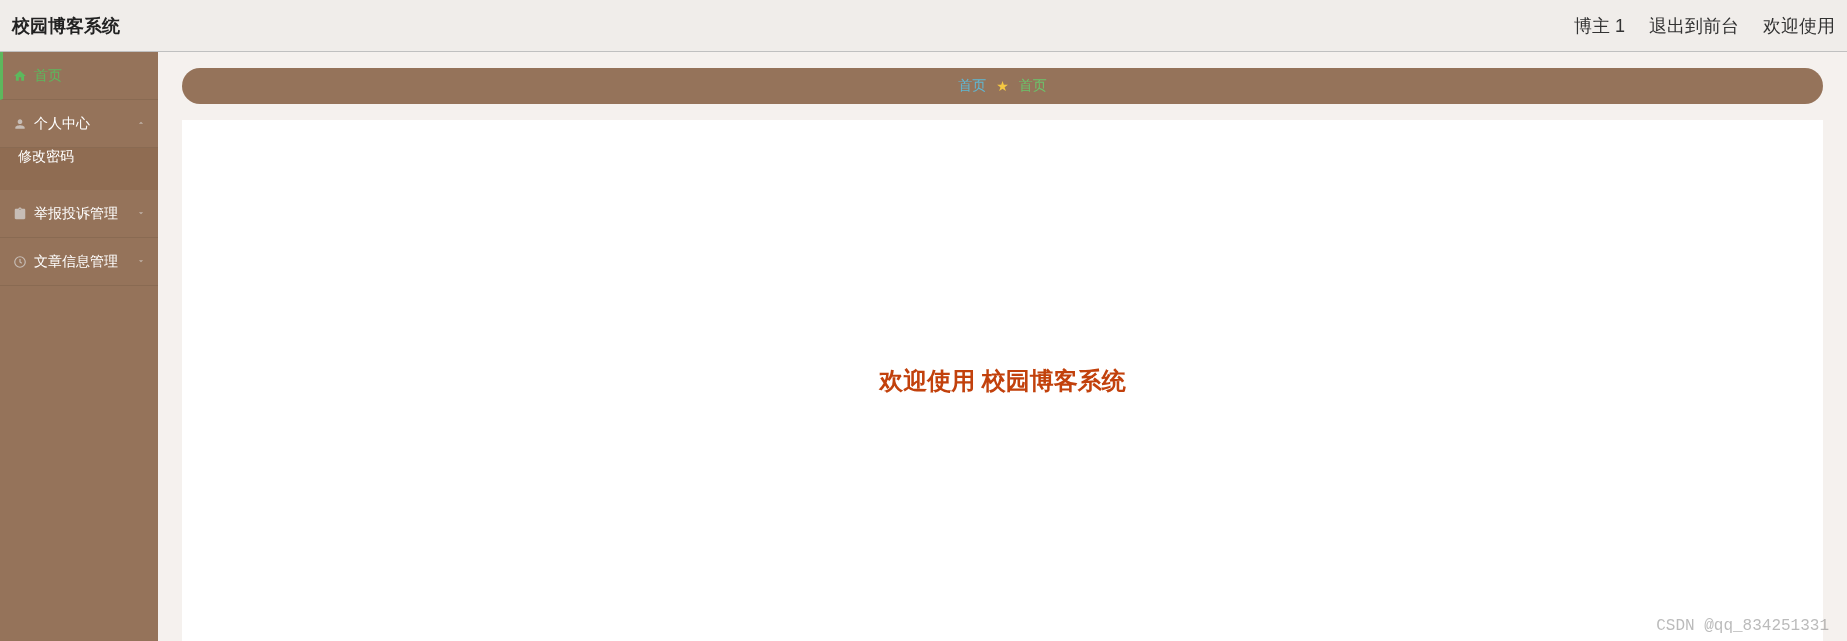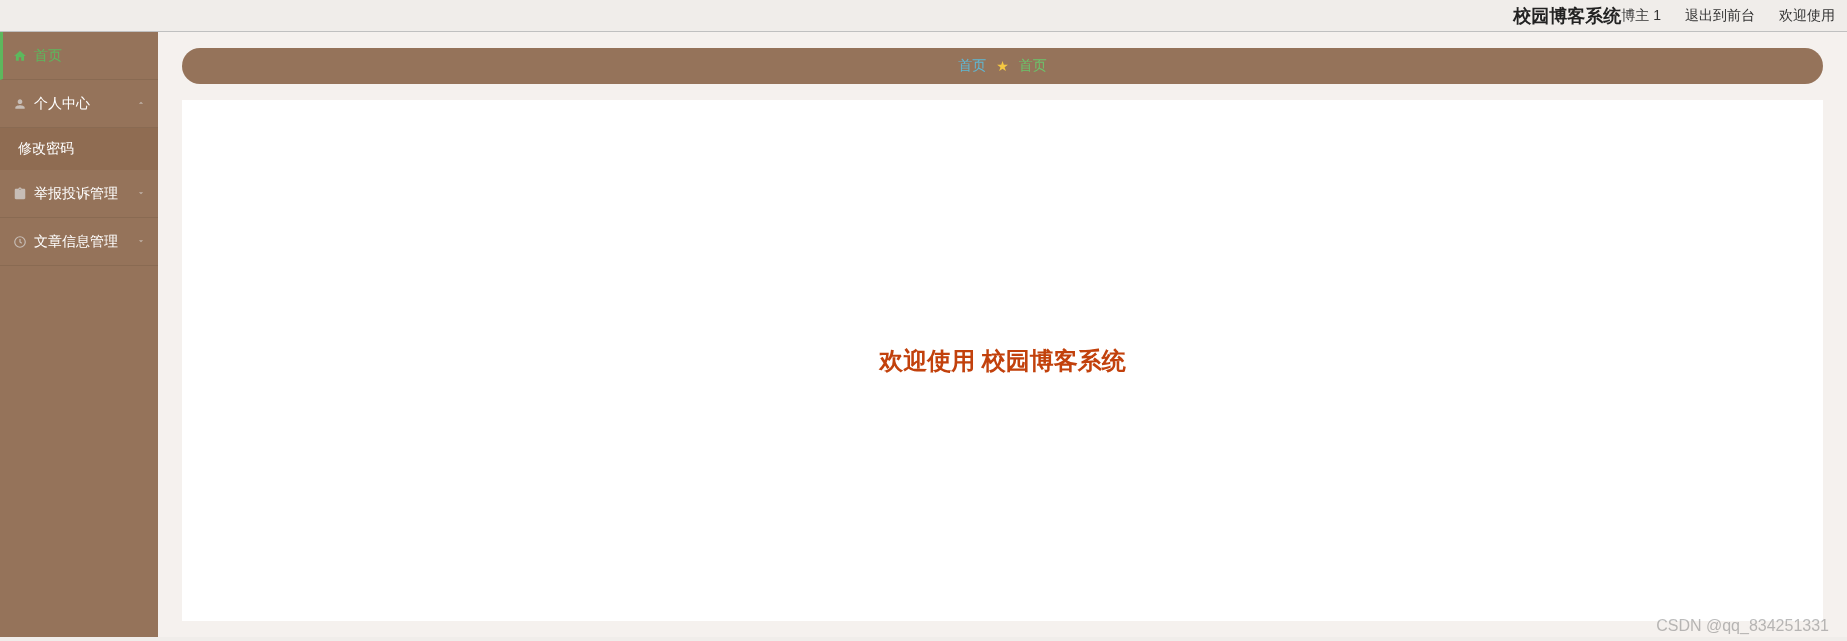--- a/index.html
+++ b/index.html
@@ -9,39 +9,39 @@
     }
     body {
       font-family: -apple-system, BlinkMacSystemFont, "Segoe UI", "Microsoft YaHei", sans-serif;
       background-color: #f0edea;
       width: 1847px;
       height: 641px;
       overflow: hidden;
       position: relative;
     }
     .header {
-      height: 32px;
+      height: 52px;
       background-color: #f0edea;
       border-bottom: 1px solid #c0c0c0;
       box-shadow: 0 1px 3px rgba(0,0,0,0.15);
       display: flex;
       align-items: center;
-      justify-content: flex-end;
+      justify-content: space-between;
       padding: 0 12px;
     }
     .header-title {
       font-size: 18px;
       font-weight: bold;
       color: #222;
     }
     .header-right {
       display: flex;
       align-items: center;
       gap: 24px;
-      font-size: 14px;
+      font-size: 18px;
       color: #333;
     }
     .header-right > span {
       cursor: pointer;
     }
     .body-container {
       display: flex;
       height: calc(100% - 36px);
     }
     .sidebar {
@@ -79,21 +79,20 @@
     .menu-item.active .icon {
       opacity: 1;
     }
     .menu-item .arrow {
       margin-left: auto;
       opacity: 0.6;
       font-size: 10px;
     }
     .sub-menu-item {
       display: flex;
-      align-items: center;
       height: 42px;
       padding: 0 12px 0 18px;
       color: #ffffff;
       font-size: 14px;
       cursor: pointer;
       background-color: #8f6c52;
     }
     .main {
       flex: 1;
       padding: 16px 24px;
@@ -134,21 +133,21 @@
       font-size: 24px;
       font-weight: bold;
       color: #c2410c;
     }
     .watermark {
       position: absolute;
       bottom: 6px;
       right: 18px;
       font-size: 16px;
       color: rgba(120,120,120,0.5);
-      font-family: Liberation Sans, sans-serif;
+      font-family: Liberation Mono, monospace;
       pointer-events: none;
     }
   </style>
 </head>
 <body>
 
 <div class="header">
   <div class="header-title">校园博客系统</div>
   <div class="header-right">
     <span>博主 1</span>

